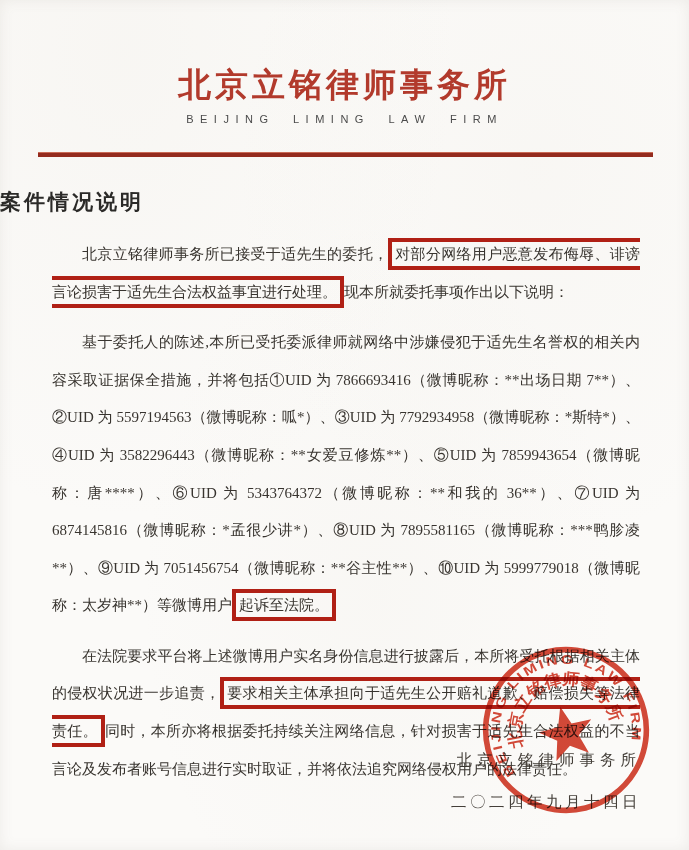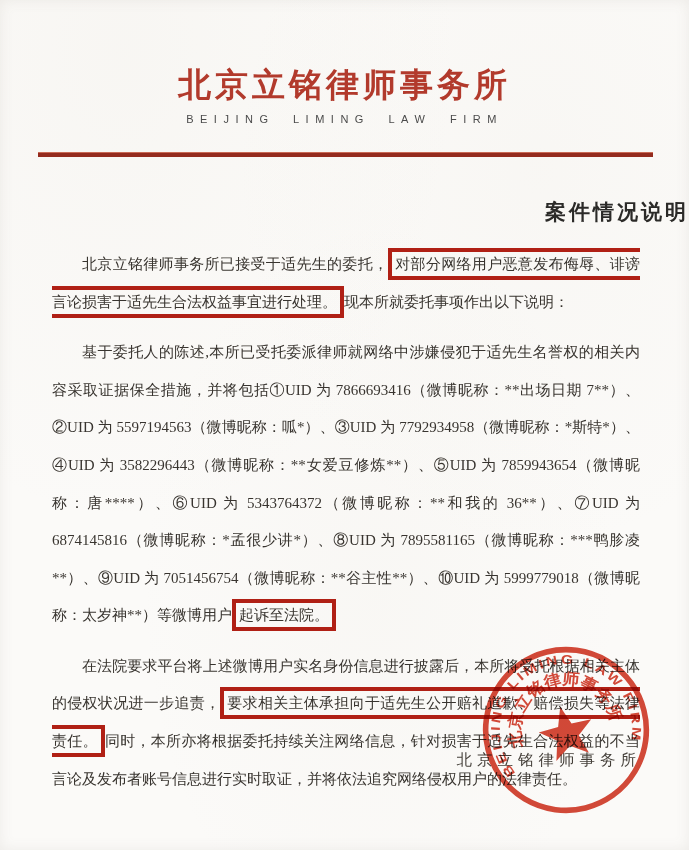--- a/index.html
+++ b/index.html
@@ -27,21 +27,21 @@
     margin-top:9px;
     font-family:"Liberation Sans","DejaVu Sans",sans-serif;
     font-size:11px; letter-spacing:6.5px; word-spacing:9px;
     color:#4b4b4b;
   }
   .red-rule{
     margin:27px 36px 0 38px; height:4px;
     background:#942b1e; border-top:1px solid #c96a55;
   }
   .doc-title{
-    margin-top:41px; text-align:right;
+    margin-top:31px; text-align:left;
     font-size:21px; font-weight:700; letter-spacing:3px; color:#2b2a28;
   }
   .body-text{
     width:600px; margin:20px 0 0 52px;
     font-size:15px; line-height:37.6px;
     text-align:justify;
   }
   .body-text p{ margin:0 12px 13px 0; text-indent:2em; }
   .hl{
     border:4px solid #b02015;
@@ -74,20 +74,21 @@
 
   <div class="doc-title">案件情况说明</div>
 
   <div class="body-text">
     <p><span>北京立铭律师事务所已接受于适先生的委托，</span><span class="hl">对部分网络用户恶意发布侮辱、诽谤言论损害于适先生合法权益事宜进行处理。</span><span>现本所就委托事项作出以下说明：</span></p>
     <p><span>基于委托人的陈述,本所已受托委派律师就网络中涉嫌侵犯于适先生名誉权的相关内容采取证据保全措施，并将包括①UID 为 7866693416（微博昵称：**出场日期 7**）、②UID 为 5597194563（微博昵称：呱*）、③UID 为 7792934958（微博昵称：*斯特*）、④UID 为 3582296443（微博昵称：**女爱豆修炼**）、⑤UID 为 7859943654（微博昵称：唐****）、⑥UID 为 5343764372（微博昵称：**和我的 36**）、⑦UID 为 6874145816（微博昵称：*孟很少讲*）、⑧UID 为 7895581165（微博昵称：***鸭胗凌**）、⑨UID 为 7051456754（微博昵称：**谷主性**）、⑩UID 为 5999779018（微博昵称：太岁神**）等微博用户</span><span class="hl">起诉至法院。</span></p>
     <p><span>在法院要求平台将上述微博用户实名身份信息进行披露后，本所将受托根据相关主体的侵权状况进一步追责，</span><span class="hl">要求相关主体承担向于适先生公开赔礼道歉、赔偿损失等法律责任。</span><span>同时，本所亦将根据委托持续关注网络信息，针对损害于适先生合法权益的不当言论及发布者账号信息进行实时取证，并将依法追究网络侵权用户的法律责任。</span></p>
   </div>
 
   <div class="signoff sig-firm">北京立铭律师事务所</div>
+  <div class="signoff sig-date">二〇二四年九月十四日</div>
 
   <svg class="seal" viewBox="0 0 175 175" aria-hidden="true">
     <defs>
       <path id="sealRingPath" d="M 31.2 120 A 65 65 0 1 1 143.8 120" fill="none"></path>
       <path id="sealInnerPath" d="M 44 99.1 A 45 45 0 1 1 131 99.1" fill="none"></path>
     </defs>
     <circle cx="87.5" cy="87.5" r="79" fill="none" stroke="#d23a28" stroke-width="5.5"></circle>
     <text font-family="Liberation Sans, DejaVu Sans, sans-serif" font-size="12.5" font-weight="600" letter-spacing="2">
       <textPath href="#sealRingPath" startOffset="4" textLength="262" lengthAdjust="spacingAndGlyphs">BEIJING LIMING LAW FIRM</textPath>
     </text>

